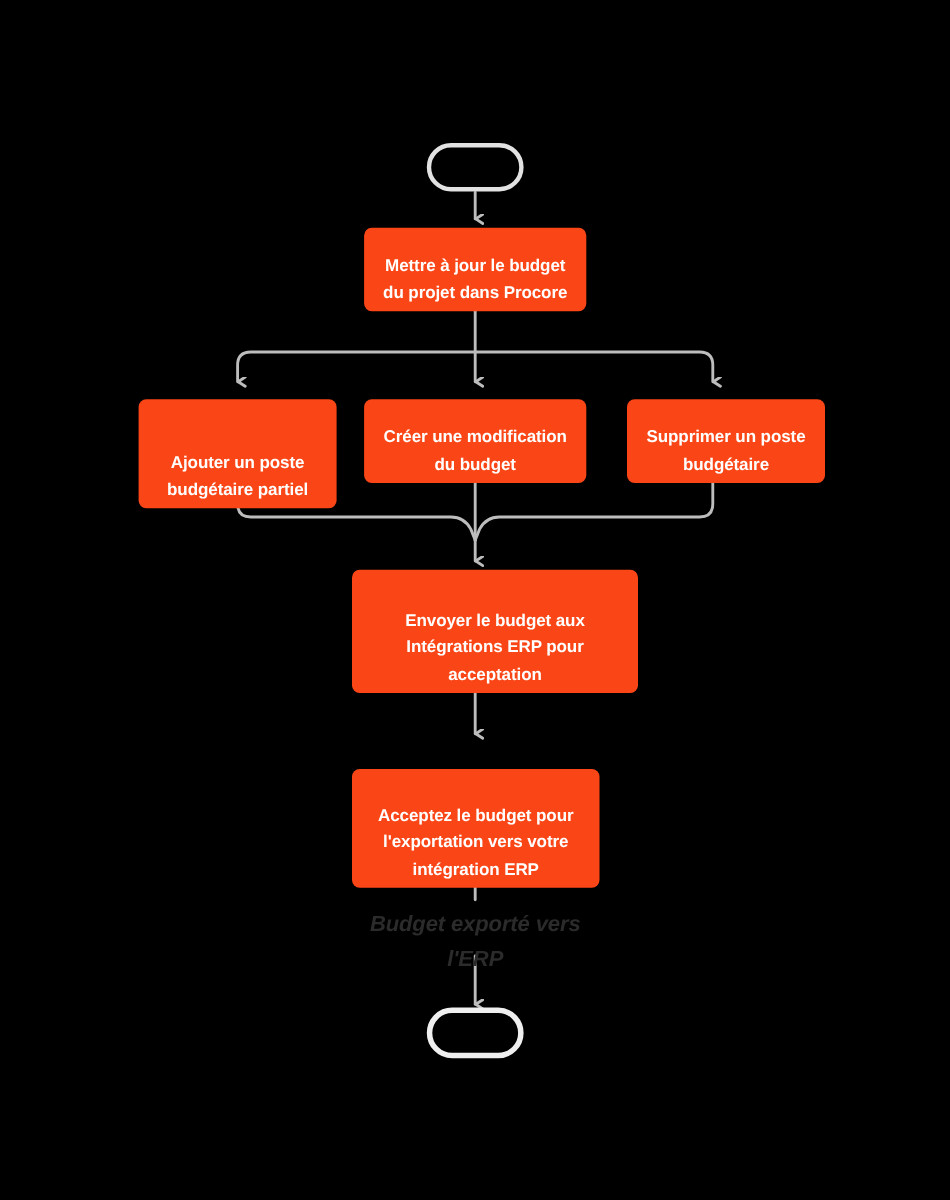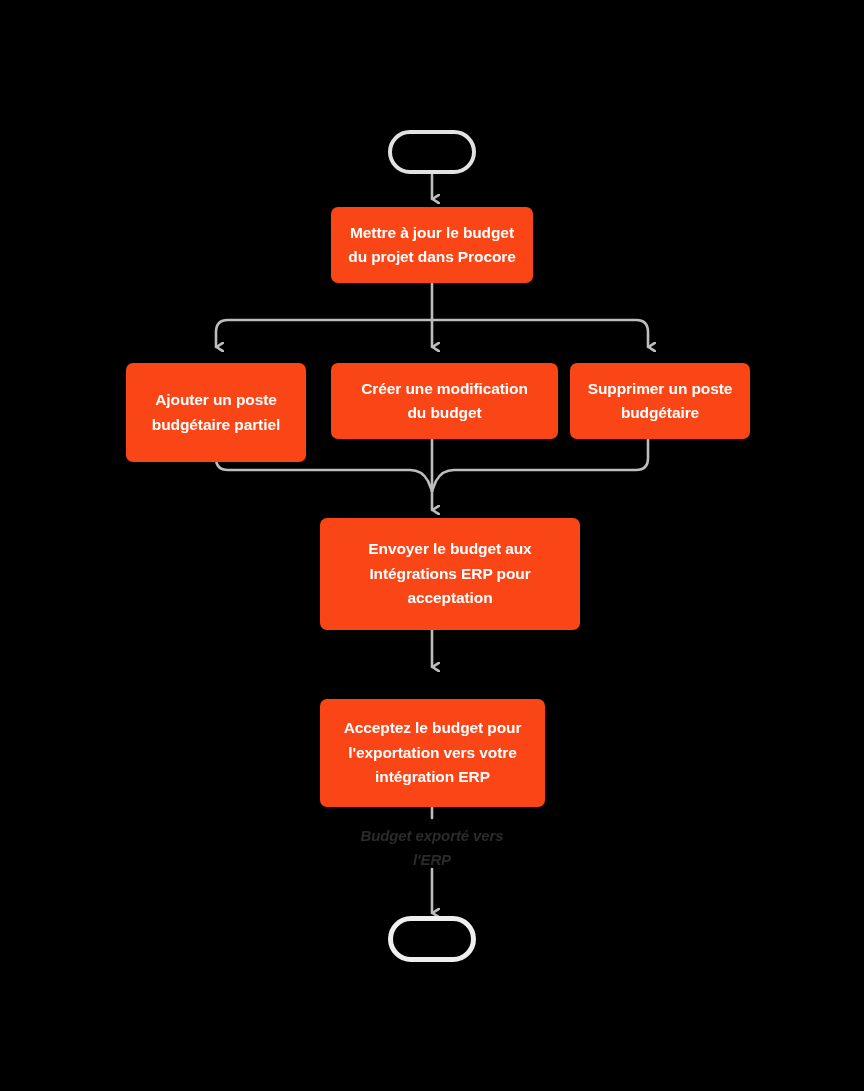--- a/index.html
+++ b/index.html
@@ -25,21 +25,21 @@
     left: 0;
     top: 0;
     width: 864px;
     height: 1091px;
     pointer-events: none;
   }
   .node {
     position: absolute;
     box-sizing: border-box;
     display: flex;
-    align-items: center;
+    align-items: flex-end;
     justify-content: center;
     text-align: center;
   }
   .node-process {
     background: #FA4616;
     border-radius: 7px;
     color: #ffffff;
     font-weight: bold;
     font-size: 15.5px;
     line-height: 1.58;
@@ -55,21 +55,21 @@
     border-color: #e2e2e2;
   }
   .node-terminal.end {
     border-color: #efefef;
     border-width: 5px;
   }
   .edge-label {
     position: absolute;
     box-sizing: border-box;
     color: #2b2b2b;
-    font-size: 15px;
+    font-size: 20px;
     font-weight: bold;
     font-style: italic;
     line-height: 1.6;
     text-align: center;
     letter-spacing: -0.1px;
   }
   .node-text {
     display: block;
     white-space: pre-line;
   }
@@ -114,21 +114,21 @@
   <div class="node node-process" style="left:331px; top:207px; width:202px; height:76px;">
     <span class="node-text">Mettre à jour le budget
 du projet dans Procore</span>
   </div>
 
   <div class="node node-process" style="left:126px; top:363px; width:180px; height:99px;">
     <span class="node-text">Ajouter un poste
 budgétaire partiel</span>
   </div>
 
-  <div class="node node-process" style="left:331px; top:363px; width:227px; height:76px;">
+  <div class="node node-process" style="left:331px; top:363px; width:202px; height:76px;">
     <span class="node-text">Créer une modification
 du budget</span>
   </div>
 
   <div class="node node-process" style="left:570px; top:363px; width:180px; height:76px;">
     <span class="node-text">Supprimer un poste
 budgétaire</span>
   </div>
 
   <div class="node node-process" style="left:320px; top:518px; width:260px; height:112px;">

